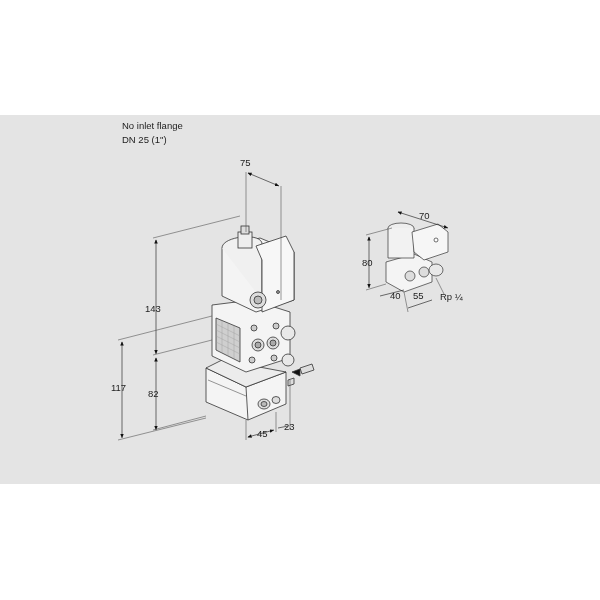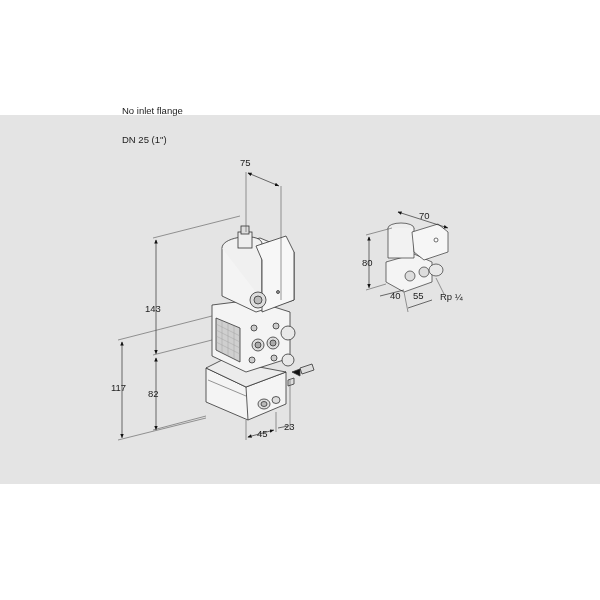--- a/index.html
+++ b/index.html
@@ -8,21 +8,21 @@
   .panel { position:absolute; left:0; top:115px; width:600px; height:369px; background:#e4e4e4; }
   .note { position:absolute; font-size:9.5px; color:#222; line-height:13px; }
   svg { position:absolute; left:0; top:0; }
   .dim { font-family:"Liberation Sans", sans-serif; font-size:9.5px; fill:#222; }
 </style>
 </head>
 <body>
 
 <div class="panel"></div>
 
-<div class="note" style="left:122px; top:104px;">No inlet flange</div>
+<div class="note" style="left:122px; top:119px;">No inlet flange</div>
 <div class="note" style="left:122px; top:133px;">DN 25 (1")</div>
 
 <svg width="600" height="600" viewBox="0 0 600 600">
   <defs>
     <marker id="arr" markerWidth="8" markerHeight="8" refX="7" refY="4" orient="auto">
       <path d="M0,1 L7,4 L0,7 z" fill="#111"></path>
     </marker>
     <marker id="arrs" markerWidth="8" markerHeight="8" refX="1" refY="4" orient="auto">
       <path d="M7,1 L0,4 L7,7 z" fill="#111"></path>
     </marker>

